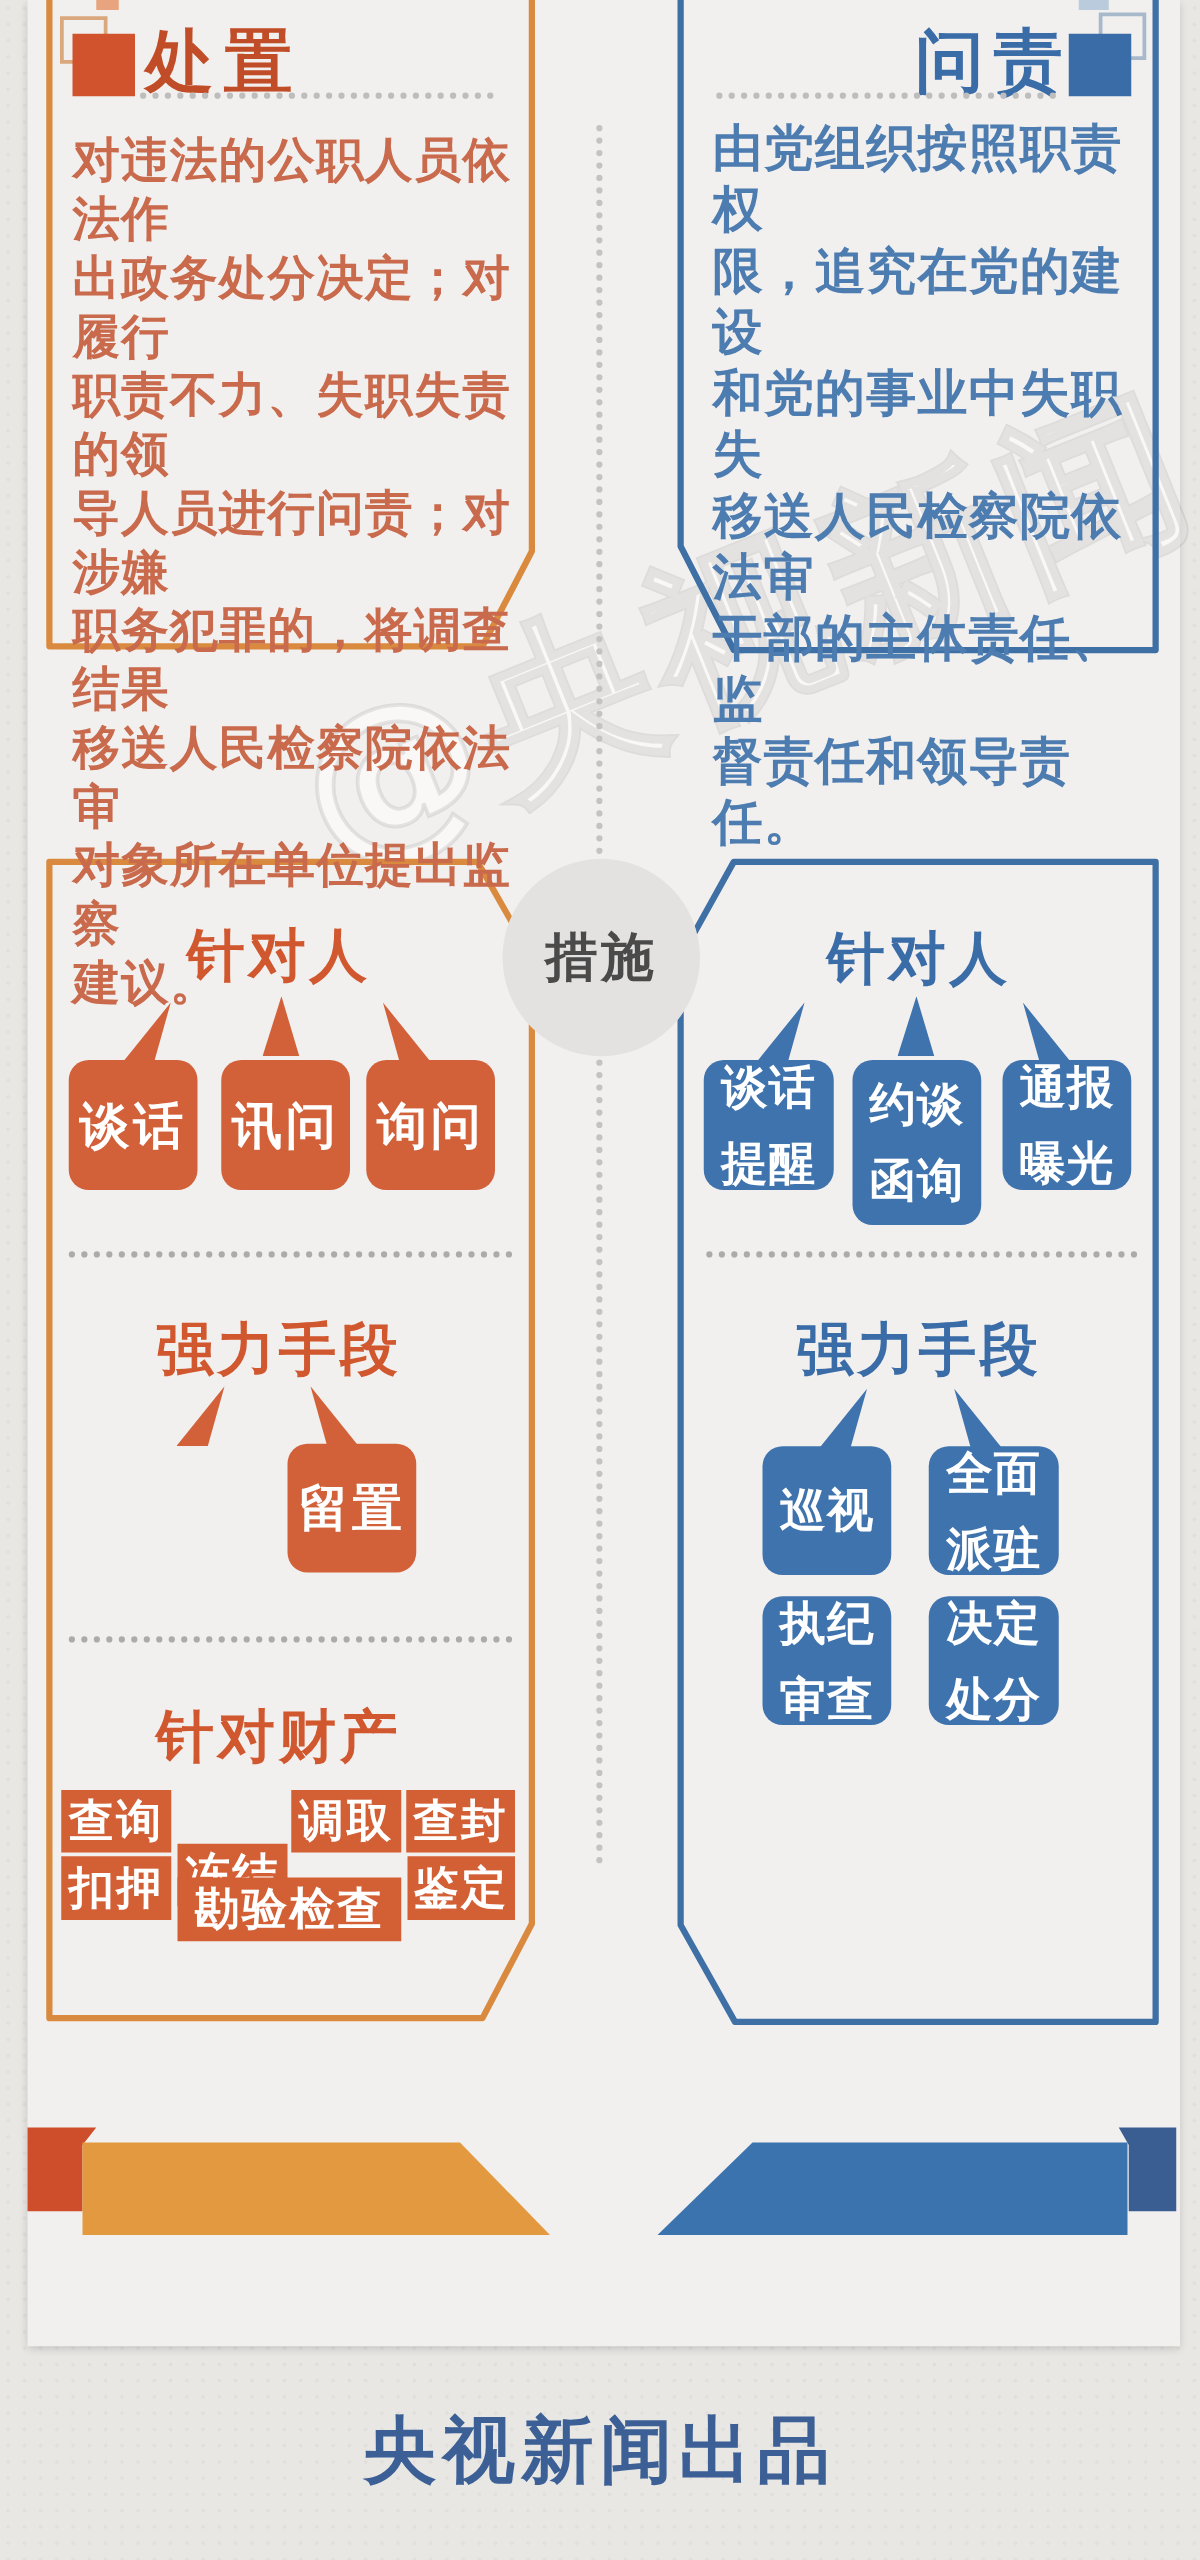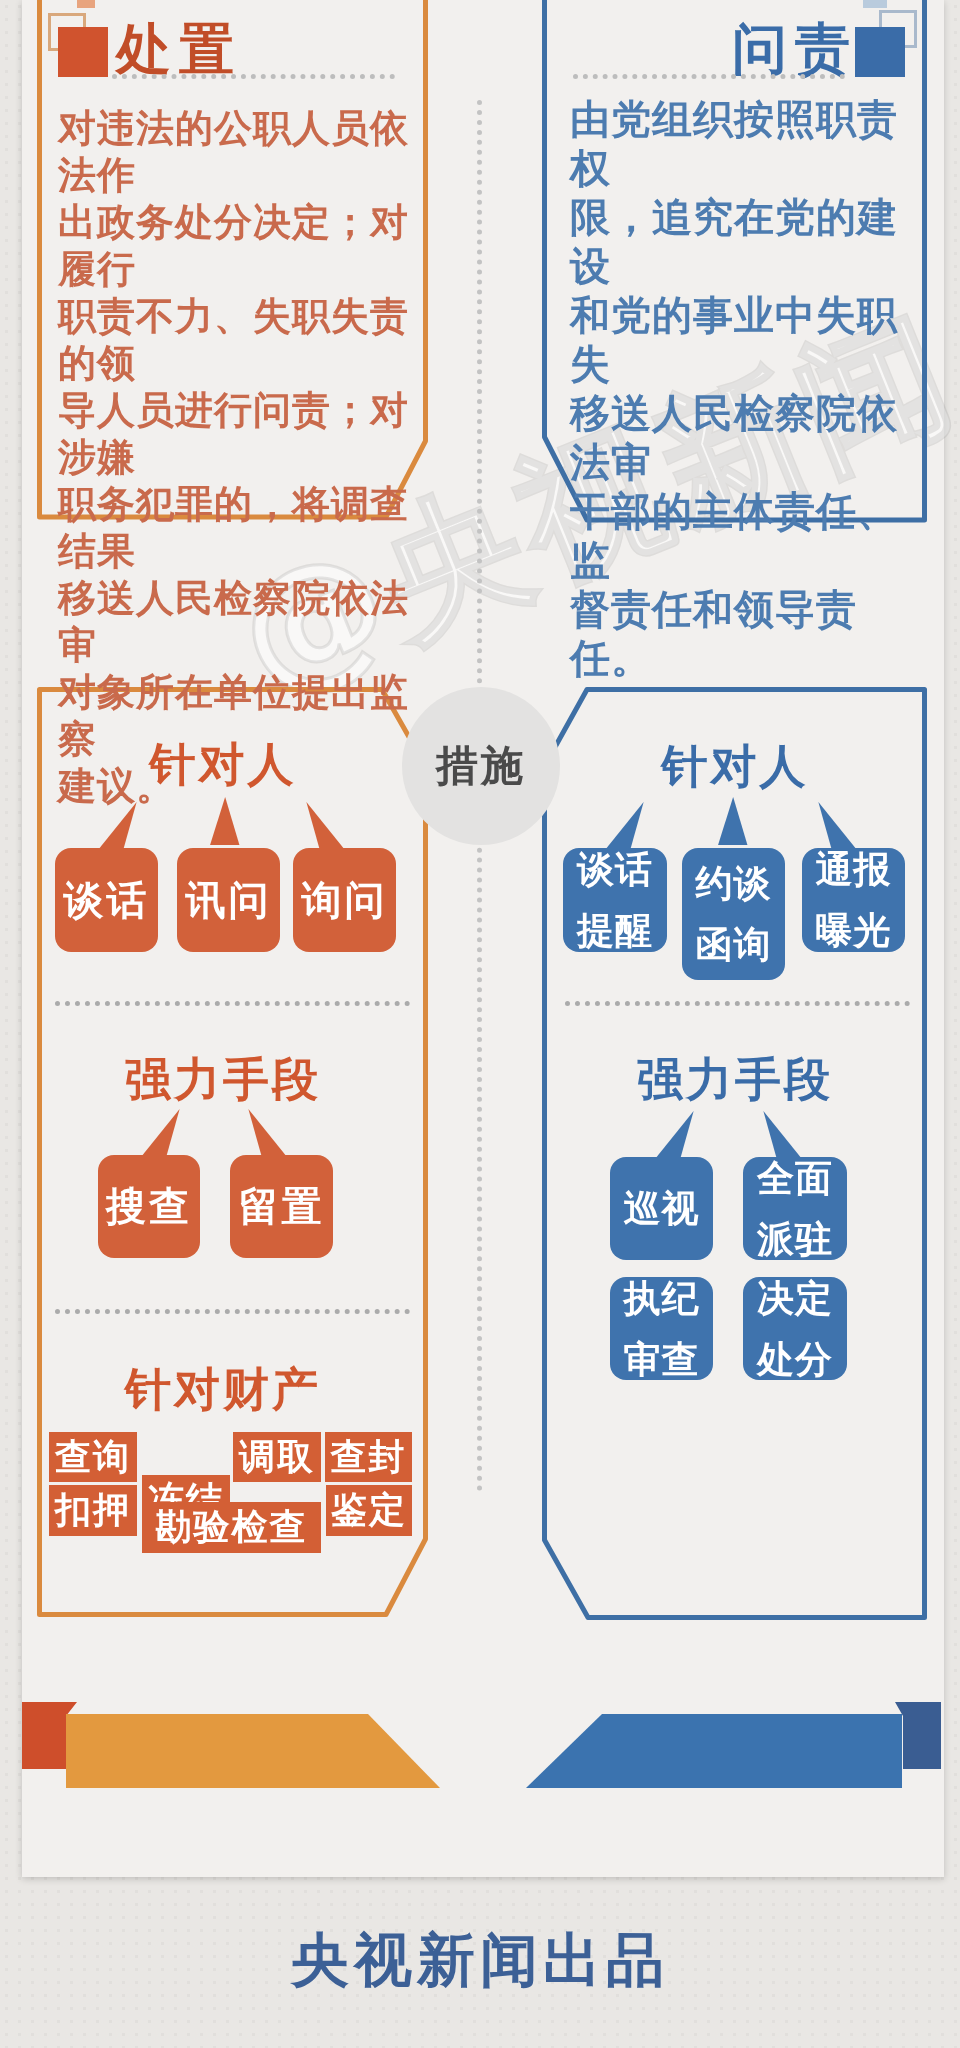--- a/index.html
+++ b/index.html
@@ -131,21 +131,20 @@
   <div class="tail orange tail-v" style="left:205px;top:797px;"></div>
   <div class="tail orange tail-l" style="left:303px;top:802px;"></div>
   <div class="btn orange" style="left:55px;top:848px;width:103px;height:104px;">谈话</div>
   <div class="btn orange" style="left:177px;top:848px;width:103px;height:104px;">讯问</div>
   <div class="btn orange" style="left:293px;top:848px;width:103px;height:104px;">询问</div>
   <div class="sep" style="left:55px;top:1001px;width:355px;"></div>
 
   <div class="sec-header orange" style="left:33px;top:1056px;">强力手段</div>
   <div class="tail orange tail-r" style="left:141px;top:1109px;"></div>
   <div class="tail orange tail-l" style="left:245px;top:1109px;"></div>
-  <div class="btn orange" style="left:98px;top:1155px;width:102px;height:103px;">搜查</div>
   <div class="btn orange" style="left:230px;top:1155px;width:103px;height:103px;">留置</div>
   <div class="sep" style="left:55px;top:1309px;width:355px;"></div>
 
   <div class="sec-header orange" style="left:33px;top:1366px;">针对财产</div>
   <div class="cell" style="left:49px;top:1432px;width:88px;height:50px;">查询</div>
   <div class="cell" style="left:142px;top:1432px;width:88px;height:50px;margin-top:43px;">冻结</div>
   <div class="cell" style="left:233px;top:1432px;width:88px;height:50px;">调取</div>
   <div class="cell" style="left:325px;top:1432px;width:87px;height:50px;">查封</div>
   <div class="cell" style="left:49px;top:1485px;width:88px;height:51px;">扣押</div>
   <div class="cell" style="left:142px;top:1485px;width:179px;height:51px;margin-top:17px;">勘验检查</div>

